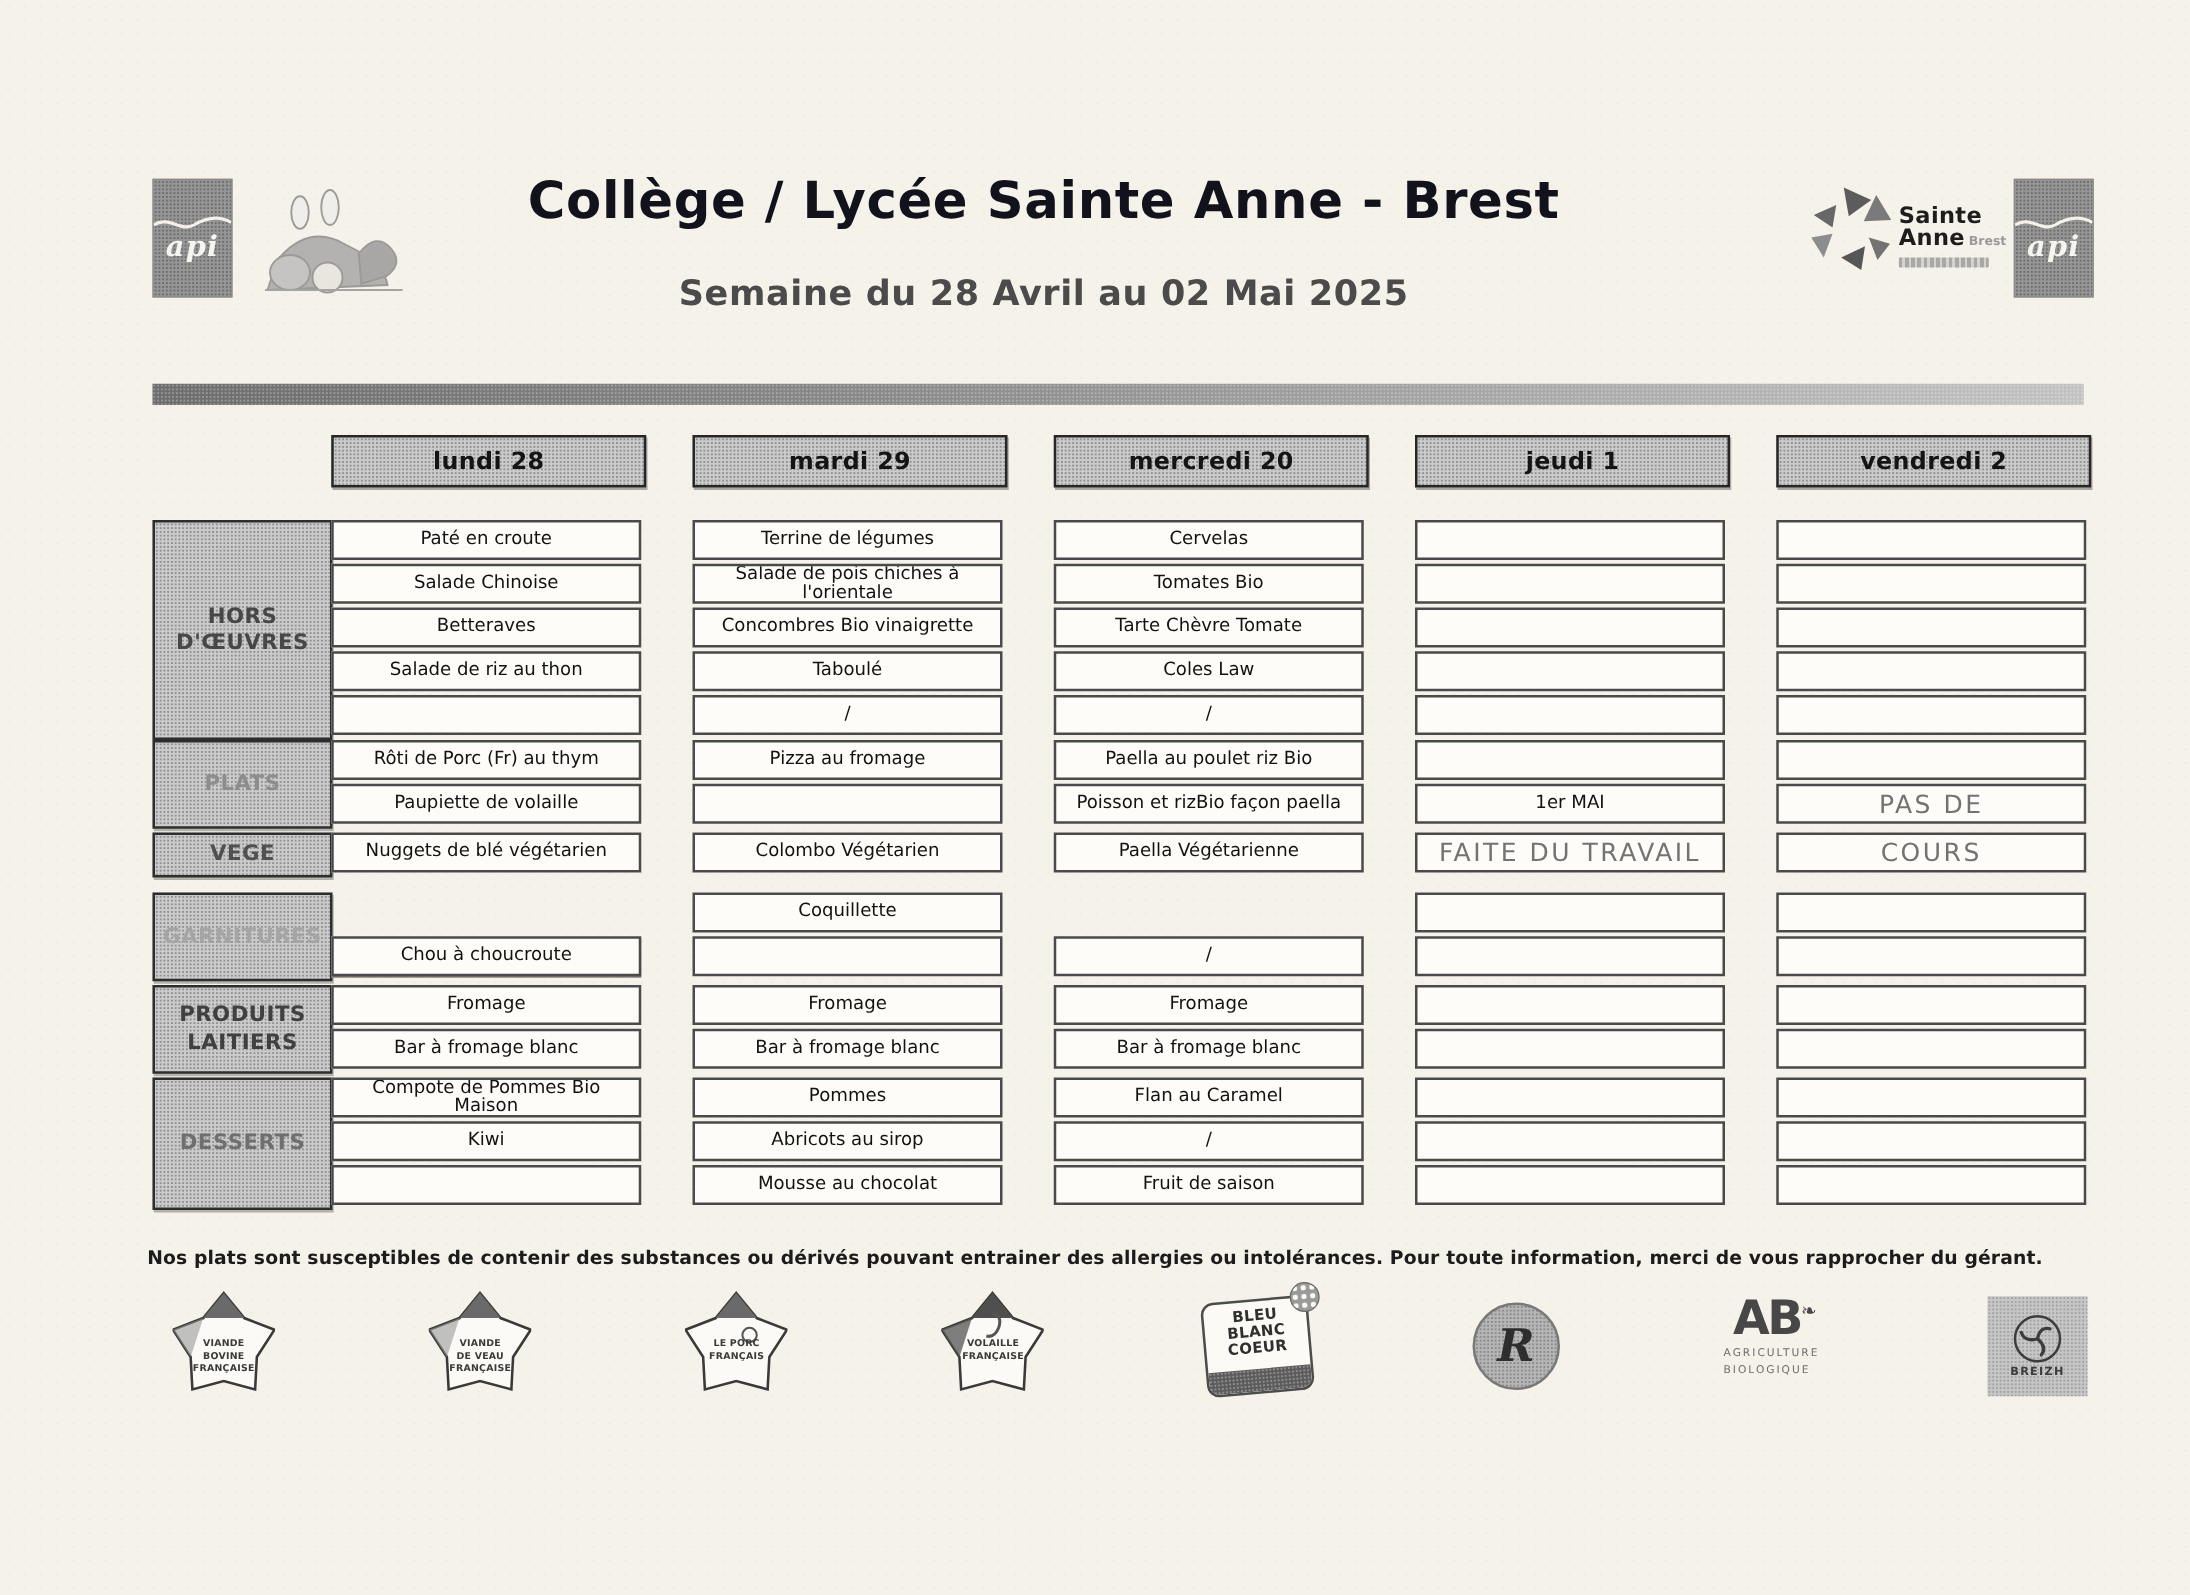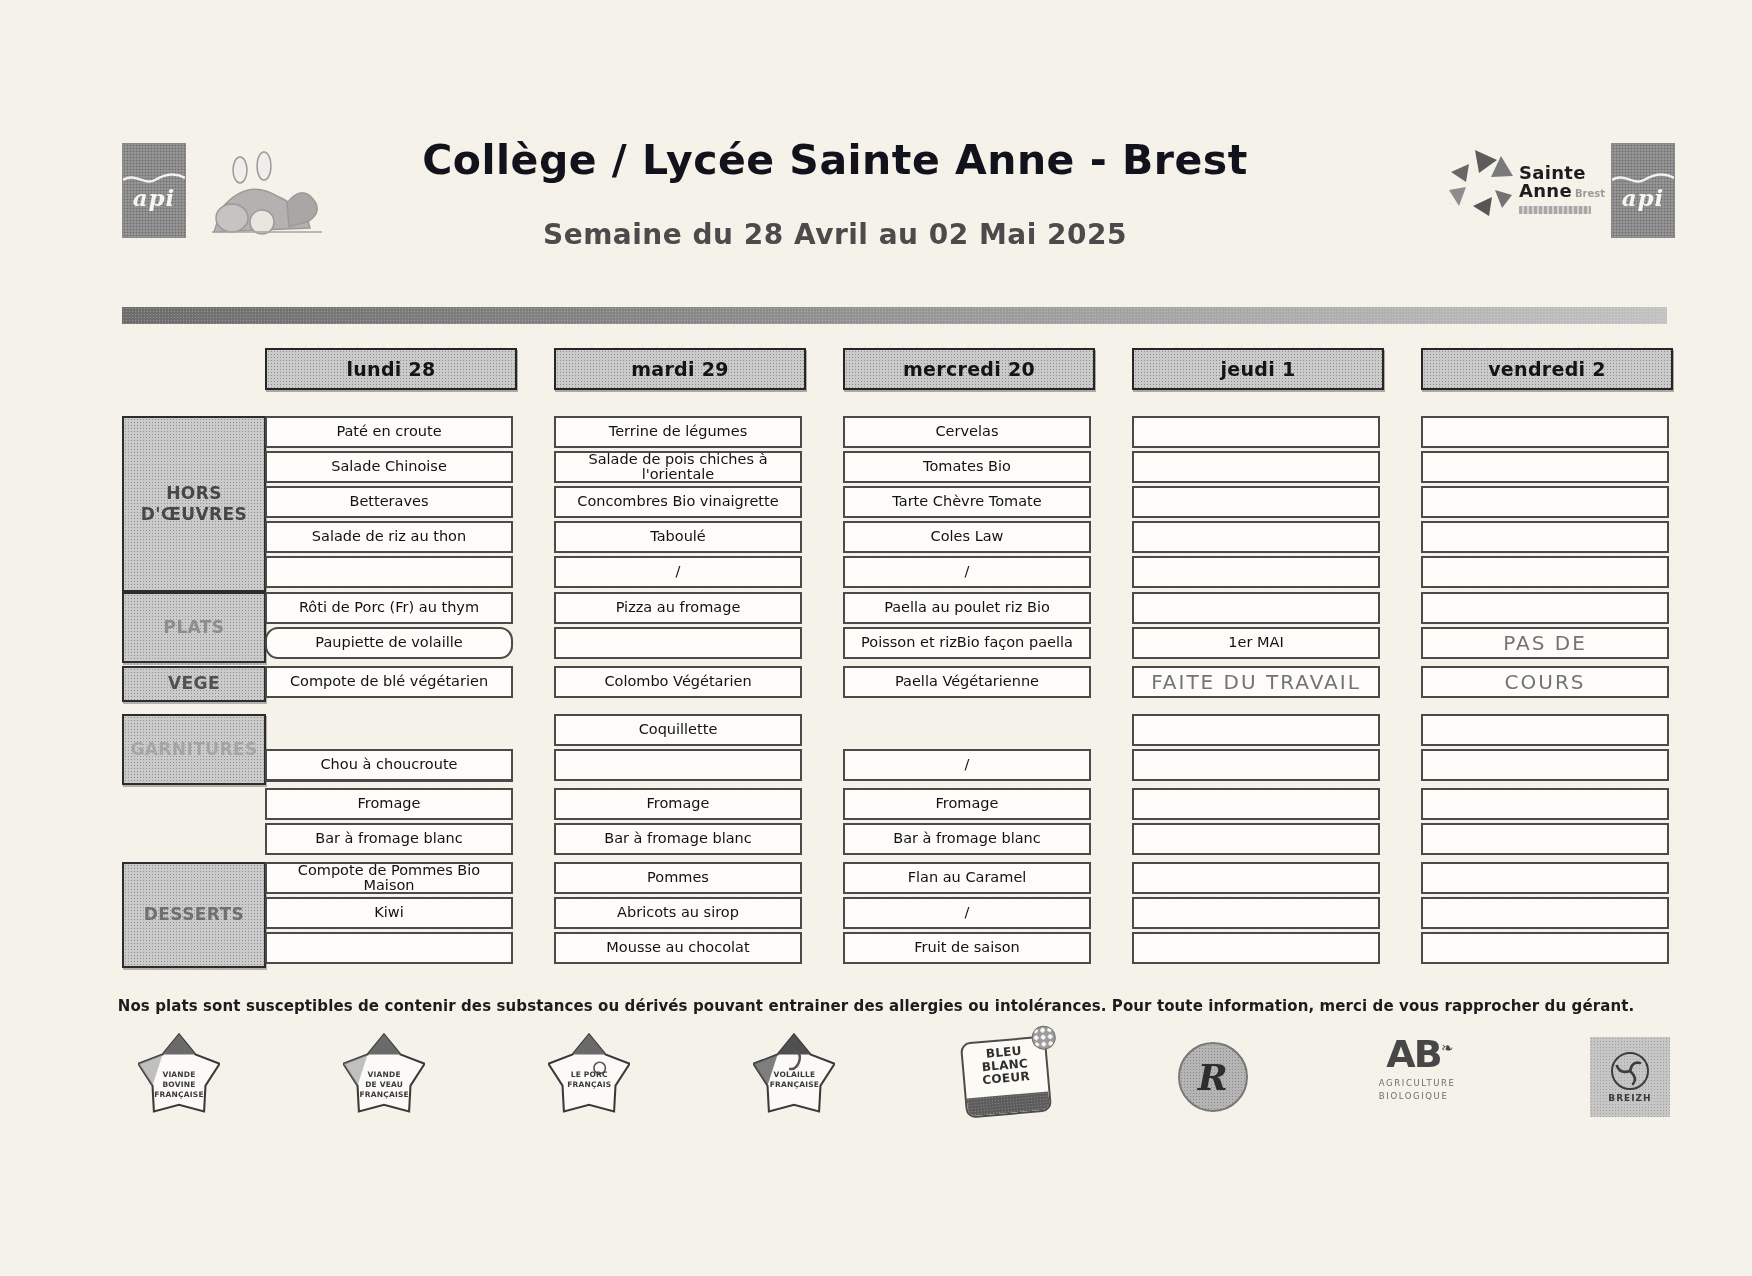--- a/index.html
+++ b/index.html
@@ -173,45 +173,47 @@
       <div class="cell" style="left: 1010px; top: 138px; width: 248px; height: 32px;"></div>
       <div class="cell" style="left: 1010px; top: 173px; width: 248px; height: 32px;"></div>
       <div class="cell" style="left: 1010px; top: 208px; width: 248px; height: 32px;"></div>
       <div class="cell" style="left: 1299px; top: 68px; width: 248px; height: 32px;"></div>
       <div class="cell" style="left: 1299px; top: 103px; width: 248px; height: 32px;"></div>
       <div class="cell" style="left: 1299px; top: 138px; width: 248px; height: 32px;"></div>
       <div class="cell" style="left: 1299px; top: 173px; width: 248px; height: 32px;"></div>
       <div class="cell" style="left: 1299px; top: 208px; width: 248px; height: 32px;"></div>
       <div class="label-box dots label-1" style="left: 0px; top: 244px; width: 140px; height: 67px;">PLATS</div>
       <div class="cell" style="left: 143px; top: 244px; width: 248px; height: 32px;">Rôti de Porc (Fr) au thym</div>
-      <div class="cell" style="left: 143px; top: 279px; width: 248px; height: 32px; border-radius: 13px;">Paupiette de volaille</div>
+      <div class="cell" style="left: 143px; top: 279px; width: 248px; height: 32px;">Paupiette de volaille</div>
       <div class="cell" style="left: 432px; top: 244px; width: 248px; height: 32px;">Pizza au fromage</div>
       <div class="cell" style="left: 432px; top: 279px; width: 248px; height: 32px;"></div>
       <div class="cell" style="left: 721px; top: 244px; width: 248px; height: 32px;">Paella au poulet riz Bio</div>
       <div class="cell" style="left: 721px; top: 279px; width: 248px; height: 32px;">Poisson et rizBio façon paella</div>
       <div class="cell" style="left: 1010px; top: 244px; width: 248px; height: 32px;"></div>
       <div class="cell" style="left: 1010px; top: 279px; width: 248px; height: 32px;">1er MAI</div>
       <div class="cell" style="left: 1299px; top: 244px; width: 248px; height: 32px;"></div>
       <div class="cell print" style="left: 1299px; top: 279px; width: 248px; height: 32px;">PAS DE</div>
       <div class="label-box dots label-2" style="left: 0px; top: 318px; width: 140px; height: 32px;">VEGE</div>
-      <div class="cell" style="left: 143px; top: 318px; width: 248px; height: 32px;">Compote de blé végétarien</div>
+      <div class="cell" style="left: 143px; top: 318px; width: 248px; height: 32px;">Nuggets de blé végétarien</div>
       <div class="cell" style="left: 432px; top: 318px; width: 248px; height: 32px;">Colombo Végétarien</div>
       <div class="cell" style="left: 721px; top: 318px; width: 248px; height: 32px;">Paella Végétarienne</div>
       <div class="cell print" style="left: 1010px; top: 318px; width: 248px; height: 32px;">FAITE DU TRAVAIL</div>
       <div class="cell print" style="left: 1299px; top: 318px; width: 248px; height: 32px;">COURS</div>
       <div class="label-box dots label-3" style="left: 0px; top: 366px; width: 140px; height: 67px;">GARNITURES</div>
       <div class="cell" style="left: 143px; top: 366px; width: 248px; height: 32px; margin-top: 36px;">Pomme de terre rissolées</div>
       <div class="cell" style="left: 143px; top: 401px; width: 248px; height: 32px;">Chou à choucroute</div>
       <div class="cell" style="left: 432px; top: 366px; width: 248px; height: 32px;">Coquillette</div>
       <div class="cell" style="left: 432px; top: 401px; width: 248px; height: 32px;"></div>
       <div class="cell" style="left: 721px; top: 401px; width: 248px; height: 32px;">/</div>
       <div class="cell" style="left: 1010px; top: 366px; width: 248px; height: 32px;"></div>
       <div class="cell" style="left: 1010px; top: 401px; width: 248px; height: 32px;"></div>
       <div class="cell" style="left: 1299px; top: 366px; width: 248px; height: 32px;"></div>
       <div class="cell" style="left: 1299px; top: 401px; width: 248px; height: 32px;"></div>
+      <div class="label-box dots label-4" style="left: 0px; top: 440px; width: 140px; height: 67px;">PRODUITS
+LAITIERS</div>
       <div class="cell" style="left: 143px; top: 440px; width: 248px; height: 32px;">Fromage</div>
       <div class="cell" style="left: 143px; top: 475px; width: 248px; height: 32px;">Bar à fromage blanc</div>
       <div class="cell" style="left: 432px; top: 440px; width: 248px; height: 32px;">Fromage</div>
       <div class="cell" style="left: 432px; top: 475px; width: 248px; height: 32px;">Bar à fromage blanc</div>
       <div class="cell" style="left: 721px; top: 440px; width: 248px; height: 32px;">Fromage</div>
       <div class="cell" style="left: 721px; top: 475px; width: 248px; height: 32px;">Bar à fromage blanc</div>
       <div class="cell" style="left: 1010px; top: 440px; width: 248px; height: 32px;"></div>
       <div class="cell" style="left: 1010px; top: 475px; width: 248px; height: 32px;"></div>
       <div class="cell" style="left: 1299px; top: 440px; width: 248px; height: 32px;"></div>
       <div class="cell" style="left: 1299px; top: 475px; width: 248px; height: 32px;"></div>

